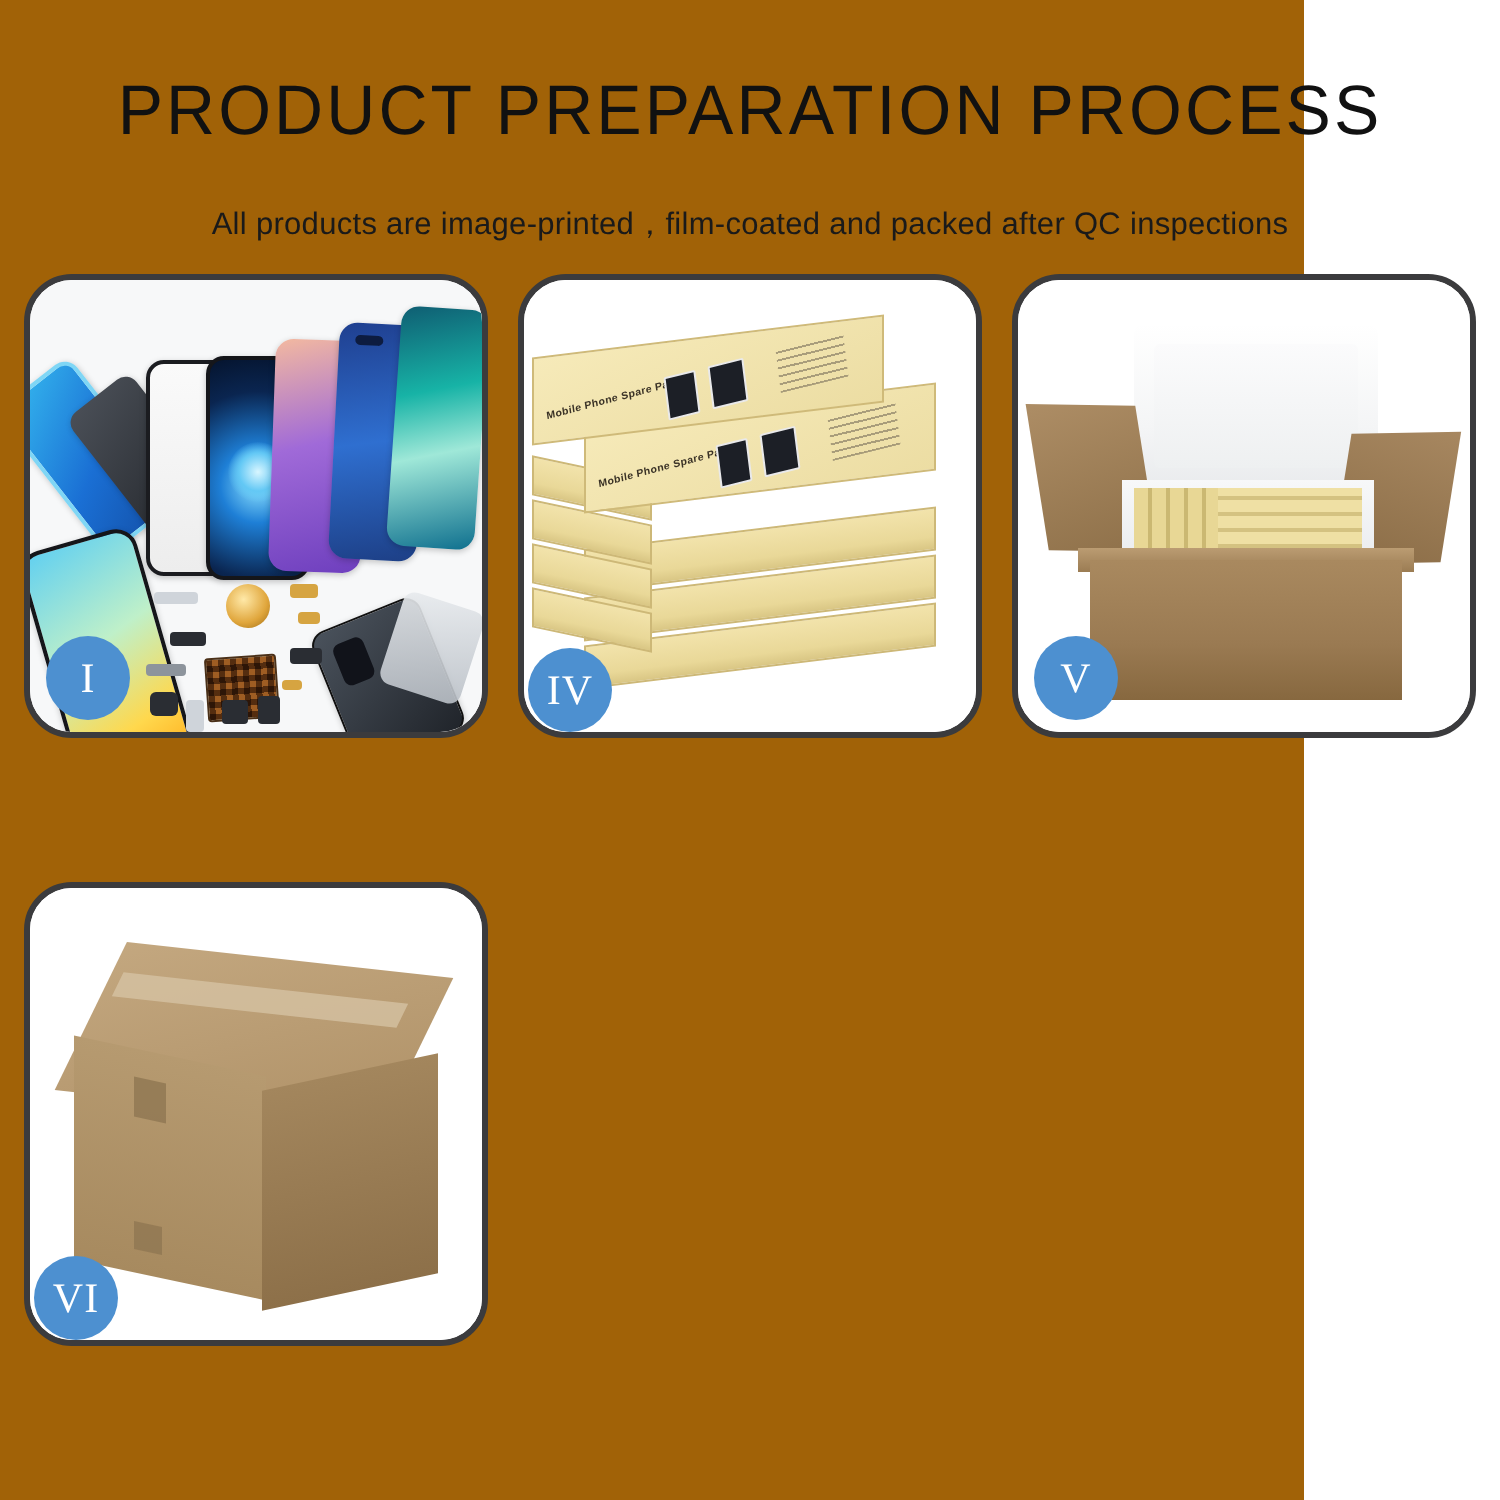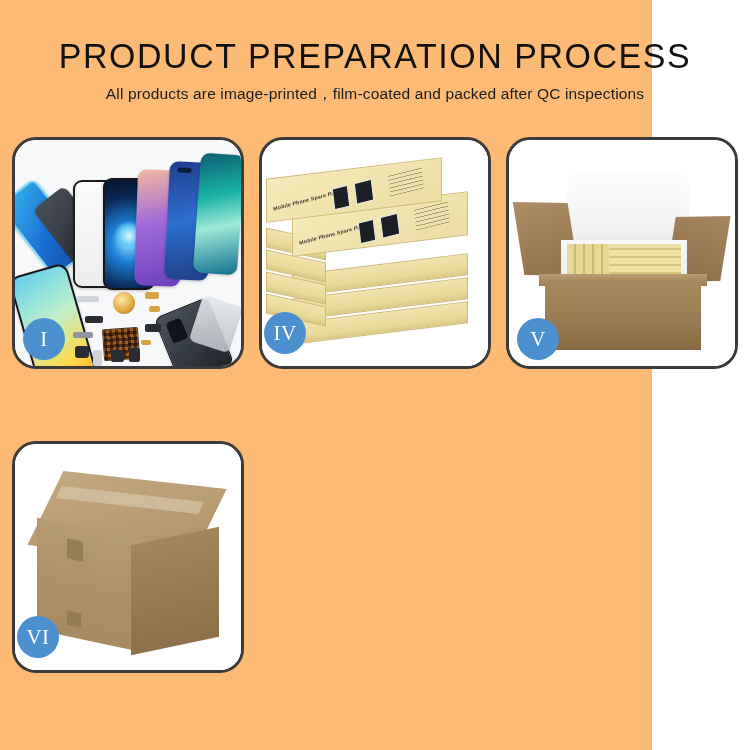--- a/index.html
+++ b/index.html
@@ -3,33 +3,33 @@
 <meta charset="utf-8">
 <title>Product Preparation Process</title>
 <style>
   * { box-sizing: border-box; margin: 0; padding: 0; }
   html, body {
     width: 750px; height: 750px;
     background: #ffffff;
     font-family: "Liberation Sans", sans-serif;
     overflow: hidden;
   }
-  .page { position: relative; width: 652px; height: 750px; background: #fdba74; }
+  .page { position: relative; width: 652px; height: 750px; background: #a16207; }
 
   
   .header { position: absolute; left: 0; top: 0; width: 750px; text-align: center; }
   .title {
     font-size: 35px; font-weight: 400; color: #111;
     letter-spacing: 1.6px; margin-top: 36px;
     font-family: "Liberation Sans", sans-serif;
     transform: scaleX(0.97); transform-origin: center;
     white-space: nowrap;
   }
   .subtitle {
-    font-size: 15.5px; color: #1a1a1a; margin-top: 8px;
+    font-size: 15.5px; color: #1a1a1a; margin-top: 26px;
     letter-spacing: 0.15px; white-space: nowrap;
   }
 
   
   .grid {
     position: absolute; left: 12px; top: 137px;
     width: 727px; height: 545px;
     display: grid;
     grid-template-columns: 232px 232px 232px;
     grid-template-rows: 232px 232px;
@@ -48,21 +48,21 @@
   .badge {
     position: absolute; left: 8px; bottom: 6px;
     width: 42px; height: 42px; border-radius: 50%;
     background: #4d90d0;
     color: #ffffff;
     display: flex; align-items: center; justify-content: center;
     font-family: "Liberation Serif", serif;
     font-size: 21px; letter-spacing: 0.5px;
     z-index: 30;
   }
-  .badge.out { left: 2px; bottom: 12px; text-align: center; }
+  .badge.out { left: 2px; bottom: 0px; text-align: center; }
 
   
   .p1 { background: #f7f8f9; }
   .ph { position: absolute; border-radius: 7px; box-shadow: 0 1px 3px rgba(0,0,0,.22); }
   .ph-blue {
     left: 6px; top: 42px; width: 46px; height: 92px;
     background: linear-gradient(150deg,#35b8ef 0%,#1a6fd4 55%,#1350a8 100%);
     transform: rotate(-38deg); border-radius: 8px;
     border: 2px solid #7fd6f5;
   }

